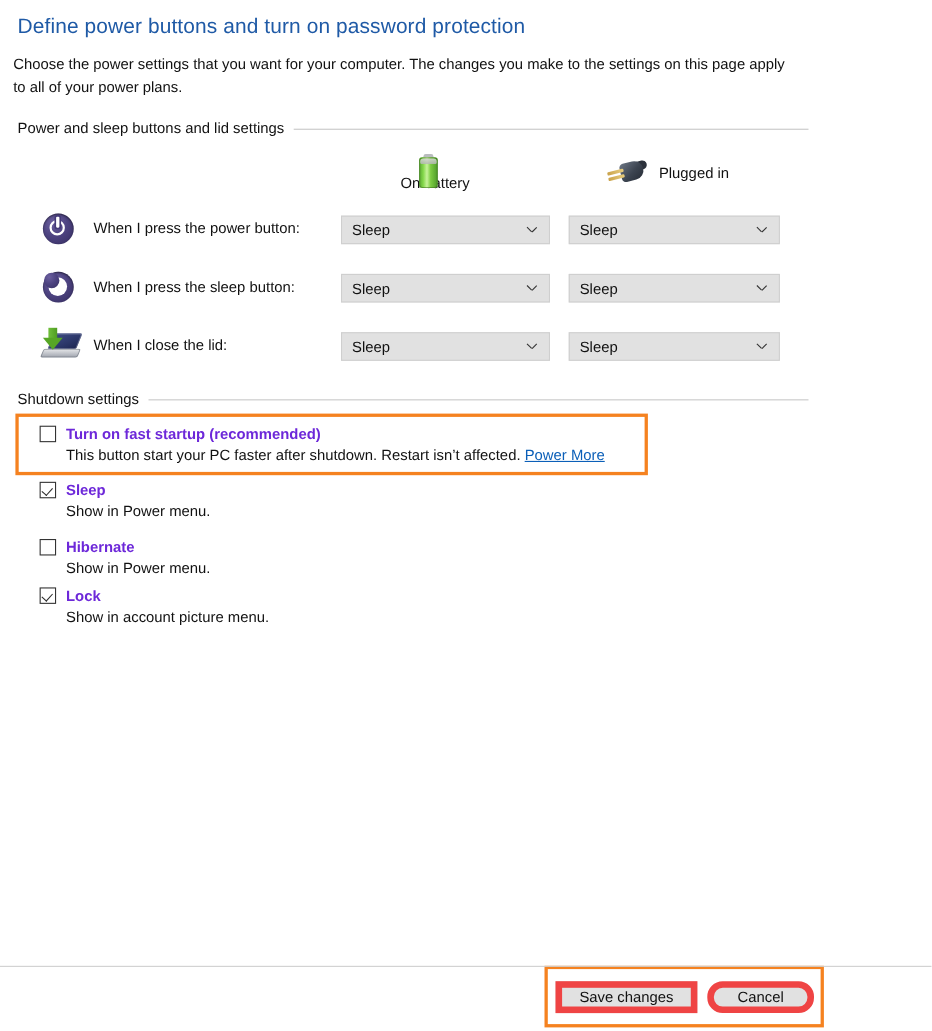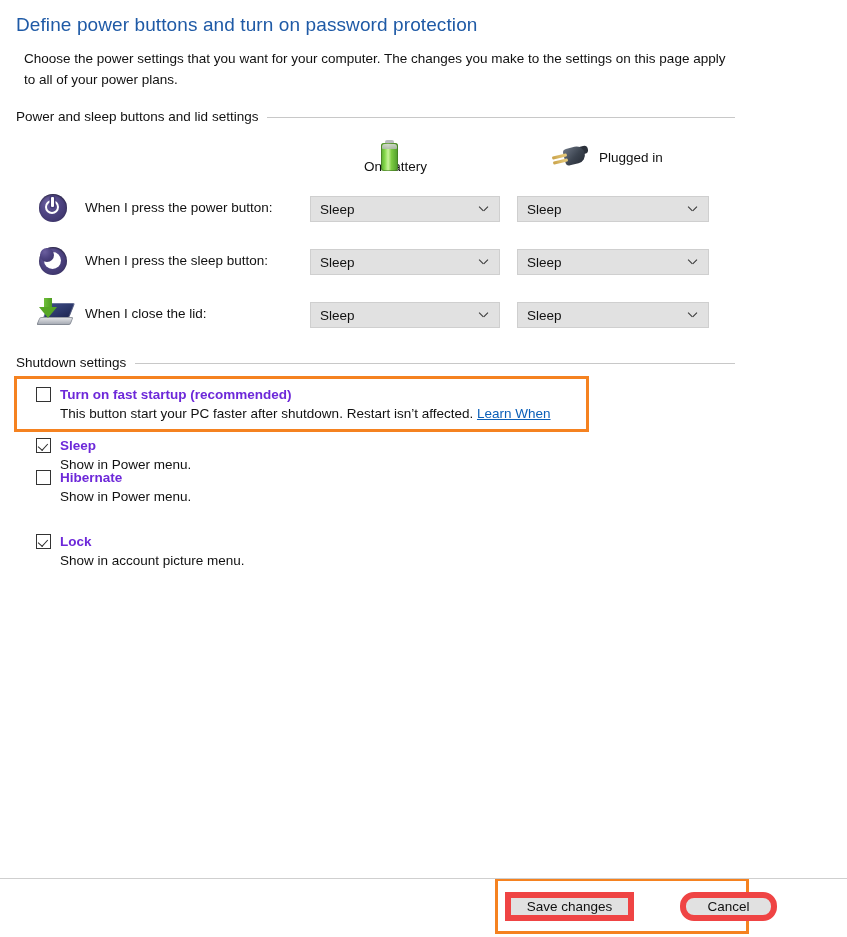--- a/index.html
+++ b/index.html
@@ -22,21 +22,21 @@
     position: absolute;
     left: 16px;
     top: 14px;
     font-size: 19px;
     color: #1f5aa6;
     letter-spacing: 0.1px;
     white-space: nowrap;
   }
   #page-desc {
     position: absolute;
-    left: 24px;
+    left: 12px;
     top: 48px;
     width: 706px;
     font-size: 13.5px;
     line-height: 21px;
     color: #111111;
   }
 
   
   .group-header {
     position: absolute;
@@ -312,21 +312,21 @@
     height: 56px;
   }
 
   
   .option {
     position: absolute;
     left: 36px;
   }
   #opt-faststartup { top: 385px; }
   #opt-sleep       { top: 436px; }
-  #opt-hibernate   { top: 468px; }
+  #opt-hibernate   { top: 488px; }
   #opt-lock        { top: 532px; text-align: right; }
 
   .option-head {
     display: flex;
     align-items: center;
     height: 18px;
   }
   .checkbox {
     position: relative;
     width: 15px;
@@ -383,21 +383,21 @@
     background: #e1e1e1;
     border: 6px solid #ef4444;
     box-sizing: border-box;
     font-family: "Liberation Sans", sans-serif;
     font-size: 13.5px;
     color: #111111;
     cursor: default;
     padding: 0;
   }
   #btn-save   { left: 505px; width: 129px; }
-  #btn-cancel { left: 680px; width: 97px; border-radius: 14px; }
+  #btn-cancel { left: 643px; width: 97px; border-radius: 14px; }
 </style>
 </head>
 <body>
 
 <div id="page-title">Define power buttons and turn on password protection</div>
 <div id="page-desc">Choose the power settings that you want for your computer. The changes you make to the settings on this page apply to all of your power plans.</div>
 
 <div class="group-header" id="group-power">
   <span>Power and sleep buttons and lid settings</span>
   <span class="rule"></span>
@@ -485,21 +485,21 @@
   <span class="rule"></span>
 </div>
 
 <div class="option" id="opt-faststartup">
   <div class="option-head">
     <span class="checkbox"></span>
     <span class="option-title">Turn on fast startup (recommended)</span>
   </div>
   <div class="option-desc">
     <span>This button start your PC faster after shutdown. Restart isn’t affected.</span>
-    <a href="#">Learn When</a>
+    <a href="#">Power More</a>
   </div>
 </div>
 
 <div class="option" id="opt-sleep">
   <div class="option-head">
     <span class="checkbox checked"></span>
     <span class="option-title">Sleep</span>
   </div>
   <div class="option-desc">Show in Power menu.</div>
 </div>

